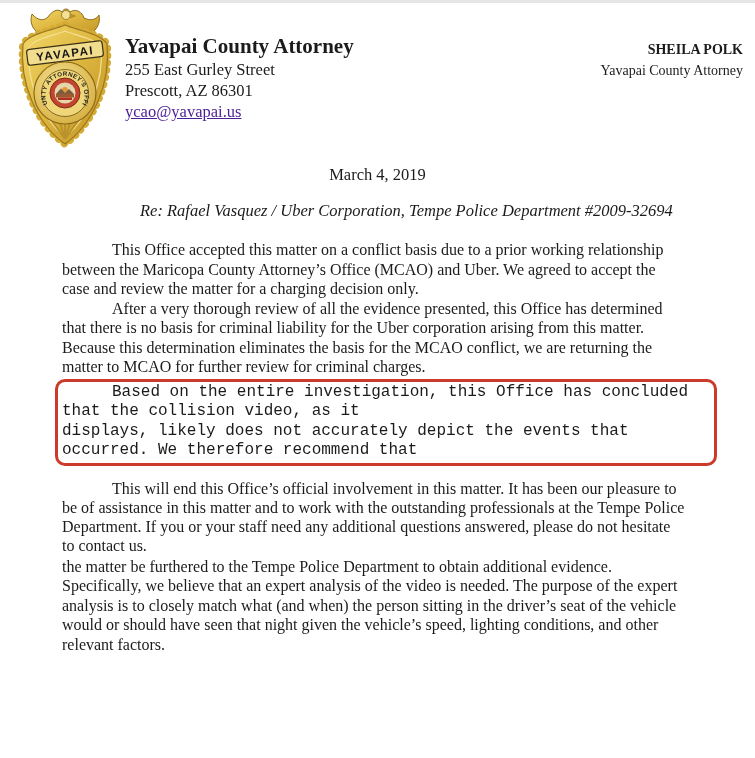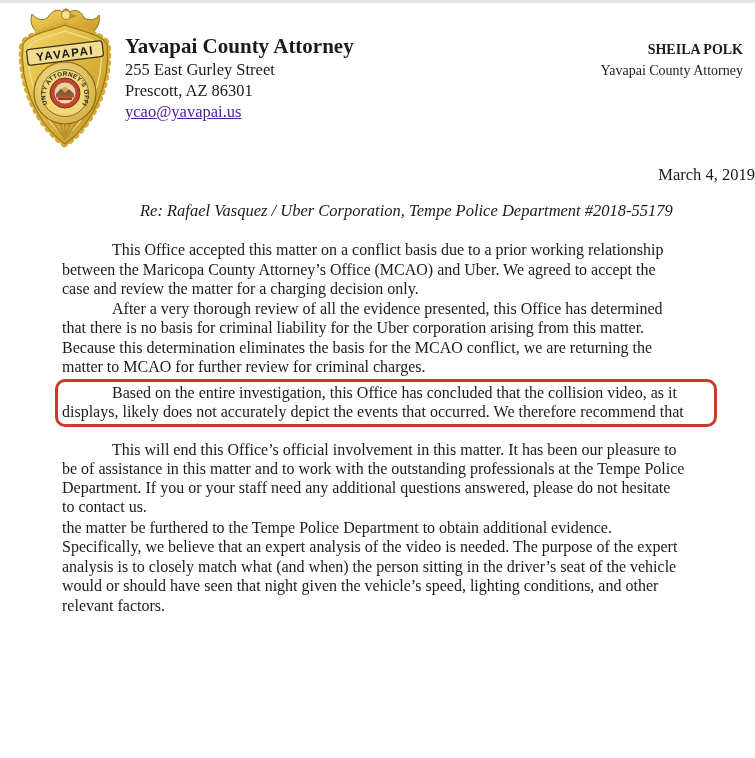--- a/index.html
+++ b/index.html
@@ -12,33 +12,34 @@
   .letterhead { position:relative; height:150px; }
   .badge { position:absolute; left:14px; top:2px; width:102px; height:144px; }
   .lh-text { position:absolute; left:125px; top:30px; }
   .office-name { font-size:21px; font-weight:bold; line-height:26px; }
   .lh-addr { font-size:16.5px; line-height:21px; white-space:pre-line; }
   .lh-email { font-size:16.5px; line-height:21px; }
   .lh-email a, .lh-email span.link { color:#4c1d95; text-decoration:underline; cursor:pointer; }
   .lh-right { position:absolute; right:12px; top:36px; text-align:right; font-size:14px; line-height:21px; }
   .official-name { font-weight:bold; }
   
-  .date-line { margin-top:12px; text-align:right; font-size:16.5px; line-height:20px; }
+  .date-line { margin-top:12px; text-align:center; font-size:16.5px; line-height:20px; }
   .recipient { margin:16px 0 0 62px; font-size:16.5px; line-height:19.5px; white-space:pre-line; }
   .re-line { margin:16px 0 0 140px; font-size:16.5px; line-height:20px; font-style:italic; }
   .salutation { margin:16px 0 0 62px; font-size:16.5px; line-height:20px; }
   .body-text { margin-left:62px; width:652px; font-size:16px; line-height:19.5px; }
   .body-text .para { white-space:pre-line; }
   .indent { text-indent:50px; }
   .p1 { margin-top:19px; }
   .p2 { }
   .highlight-box {
     margin:2px -3px 0 -7px;
     border:3px solid #7f1d1d; border-radius:10px;
     padding:1px 6px 2px 4px;
+    font-family:Liberation Mono, monospace;
   }
   .p3rest { margin-top:2px; }
   .p4 { margin-top:13px; line-height:19px; }
 </style>
 </head>
 <body>
 
 <div class="page">
 
   <div class="letterhead">
@@ -101,21 +102,21 @@
 
     <div class="lh-right">
       <div class="official-name">SHEILA POLK</div>
       <div class="official-title">Yavapai County Attorney</div>
     </div>
   </div>
 
   <div class="date-line">March 4, 2019</div>
 
 
-  <div class="re-line">Re: Rafael Vasquez / Uber Corporation, Tempe Police Department #2018-55179</div>
+  <div class="re-line">Re: Rafael Vasquez / Uber Corporation, Tempe Police Department #2009-32694</div>
 
 
   <div class="body-text">
 
     <div class="para indent p1">This Office accepted this matter on a conflict basis due to a prior working relationship
 between the Maricopa County Attorney’s Office (MCAO) and Uber. We agreed to accept the
 case and review the matter for a charging decision only.</div>
 
     <div class="para indent p2">After a very thorough review of all the evidence presented, this Office has determined
 that there is no basis for criminal liability for the Uber corporation arising from this matter.

